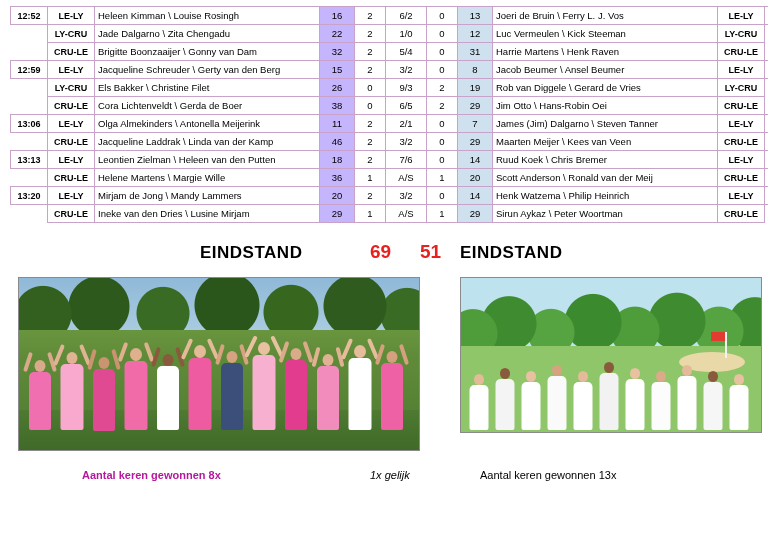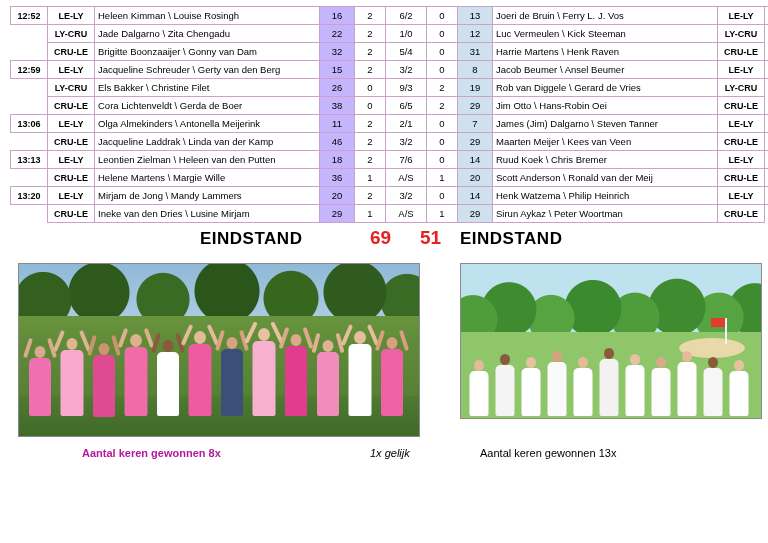--- a/index.html
+++ b/index.html
@@ -49,20 +49,21 @@
   .c-names2    { width: 218px; text-align: left; font-size: 9.5px; }
   .c-code2     { width: 40px; text-align: center; font-weight: bold; font-size: 9px; }
   .c-time2     { width: 30px; text-align: center; font-weight: bold; font-size: 9px; }
 
   .blank-cell { border: none !important; }
 
   
   .final-row {
     position: relative;
     height: 34px;
+    margin-top: 14px;
   }
   .final-label {
     position: absolute;
     font-size: 17px;
     font-weight: bold;
     letter-spacing: 0.5px;
     color: #000;
     top: 6px;
   }
   #eindstand-left  { left: 190px; }
@@ -193,21 +194,21 @@
 
   
   .captions {
     position: relative;
     height: 28px;
     margin-top: 4px;
     font-size: 11px;
   }
   .cap {
     position: absolute;
-    top: 0;
+    top: 8px;
   }
   #cap-pink  { left: 72px; color: #b5179e; font-weight: bold; }
   #cap-tie   { left: 360px; color: #000; font-style: italic; }
   #cap-white { left: 470px; color: #000; }
 </style>
 </head>
 <body>
 
 <div class="sheet">
 

